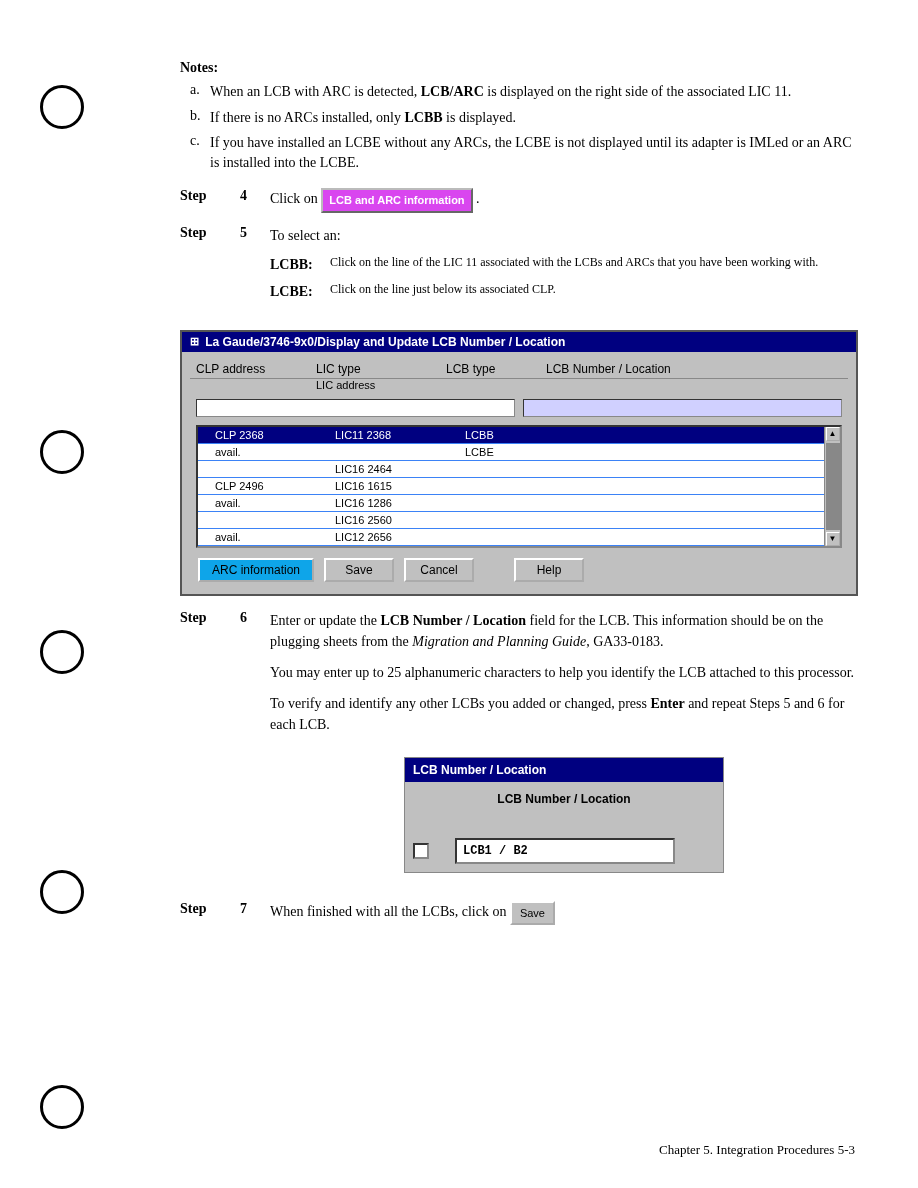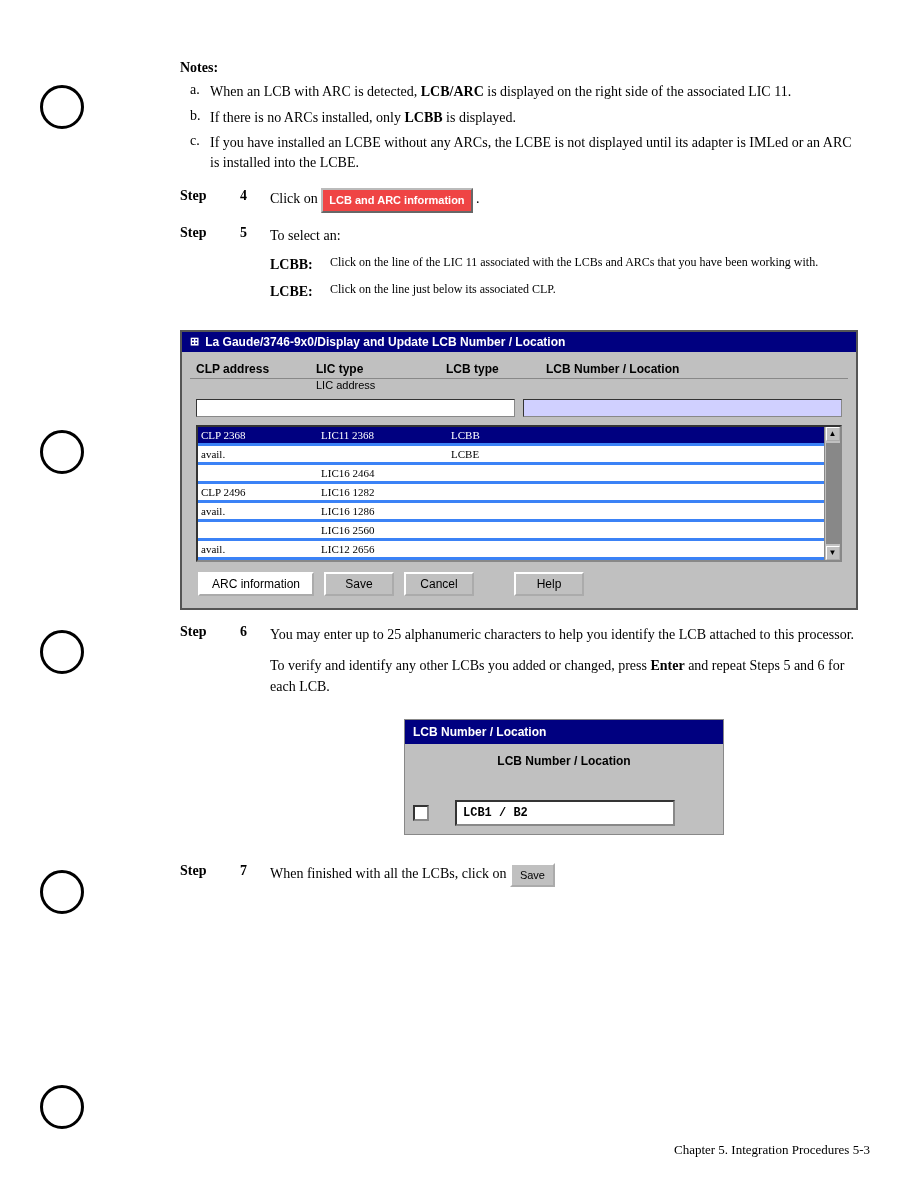--- a/index.html
+++ b/index.html
@@ -77,21 +77,21 @@
       font-size: 14px;
       min-width: 30px;
     }
     .step-content {
       font-size: 14px;
       flex: 1;
       line-height: 1.5;
     }
     .btn-inline {
       display: inline-block;
-      background: #ef4444;
+      background: #d946ef;
       color: #fff;
       font-size: 11px;
       font-family: Arial, sans-serif;
       padding: 2px 6px;
       border: 2px outset #bbb;
       cursor: pointer;
       vertical-align: middle;
       font-weight: bold;
     }
     .btn-inline-sm {
@@ -140,21 +140,21 @@
       margin-right: 6px;
       font-size: 11px;
     }
     .dialog-body {
       background: #c0c0c0;
       padding: 6px 8px;
     }
     .dialog-table-header {
       display: grid;
       grid-template-columns: 120px 130px 100px 200px;
-      font-weight: bold;
+      font-weight: normal;
       font-size: 12px;
       padding: 4px 6px 2px 6px;
       border-bottom: 1px solid #888;
     }
     .dialog-table-subheader {
       display: grid;
       grid-template-columns: 120px 130px 100px 200px;
       font-size: 11px;
       padding: 0 6px 4px 6px;
     }
@@ -166,24 +166,23 @@
     }
     .dialog-search-box {
       background: #fff;
       border: 1px inset #888;
       height: 18px;
       flex: 1;
     }
     .dialog-list-row {
       display: grid;
       grid-template-columns: 120px 130px 80px 180px;
-      padding: 2px 3px;
-      border-bottom: 3px solid #3b82f6;
+      padding: 2px 17px;
+      border-bottom: 1px solid #3b82f6;
       font-size: 11px;
-      font-family: Liberation Serif, serif;
     }
     .dialog-list-row.selected {
       background: #000080;
       color: #fff;
     }
     .dialog-btn-row {
       display: flex;
       gap: 10px;
       padding: 6px 8px;
       justify-content: flex-start;
@@ -192,21 +191,21 @@
       background: #c0c0c0;
       border: 2px outset #fff;
       padding: 3px 12px;
       font-size: 12px;
       font-family: Arial, sans-serif;
       cursor: pointer;
       min-width: 70px;
       text-align: center;
     }
     .dialog-btn.arc-btn {
-      background: #ffffff;
+      background: #0ea5e9;
       color: #000;
     }
     
     .lcb-number-box {
       border: 1px solid #888;
       background: #c0c0c0;
       font-family: Arial, sans-serif;
       font-size: 12px;
       margin: 12px 0;
       width: 320px;
@@ -242,21 +241,21 @@
       background: #fff;
       border: 2px inset #888;
       padding: 2px 6px;
       font-size: 12px;
       font-family: 'Courier New', monospace;
       width: 220px;
     }
     .footer-text {
       position: absolute;
       bottom: 30px;
-      right: 48px;
+      right: 63px;
       font-size: 13px;
       color: #000;
     }
     b { font-weight: bold; }
     i { font-style: italic; }
     .step-5-content {
       margin-bottom: 10px;
     }
     .step6-para {
       font-size: 14px;
@@ -402,21 +401,21 @@
 
             <div class="dialog-list-row">
               <span></span>
               <span>LIC16 2464</span>
               <span></span>
               <span></span>
             </div>
 
             <div class="dialog-list-row">
               <span>CLP 2496</span>
-              <span>LIC16 1282</span>
+              <span>LIC16 1615</span>
               <span></span>
               <span></span>
             </div>
 
             <div class="dialog-list-row">
               <span>avail.</span>
               <span>LIC16 1286</span>
               <span></span>
               <span></span>
             </div>
@@ -451,20 +450,23 @@
           <button class="dialog-btn">Cancel</button>
           <button class="dialog-btn" style="margin-left:30px;">Help</button>
         </div>
       </div>
     </div>
 
     <div class="step-row" style="align-items:flex-start;">
       <span class="step-label">Step</span>
       <span class="step-num">6</span>
       <div class="step-content">
+        <p class="step6-para">
+          Enter or update the <b>LCB Number / Location</b> field for the LCB.  This information should be on the plugging sheets from the <i>Migration and Planning Guide</i>, GA33-0183.
+        </p>
         <p class="step6-para">You may enter up to 25 alphanumeric characters to help you identify the LCB attached to this processor.</p>
         <p class="step6-para">
           To verify and identify any other LCBs you added or changed, press <b>Enter</b> and repeat Steps 5 and 6 for each LCB.
         </p>
 
         <div style="display:flex; justify-content:center;">
           <div class="lcb-number-box">
             <div class="lcb-number-title">LCB Number / Location</div>
             <div class="lcb-number-body">
               <div class="lcb-number-label">LCB Number / Location</div>

